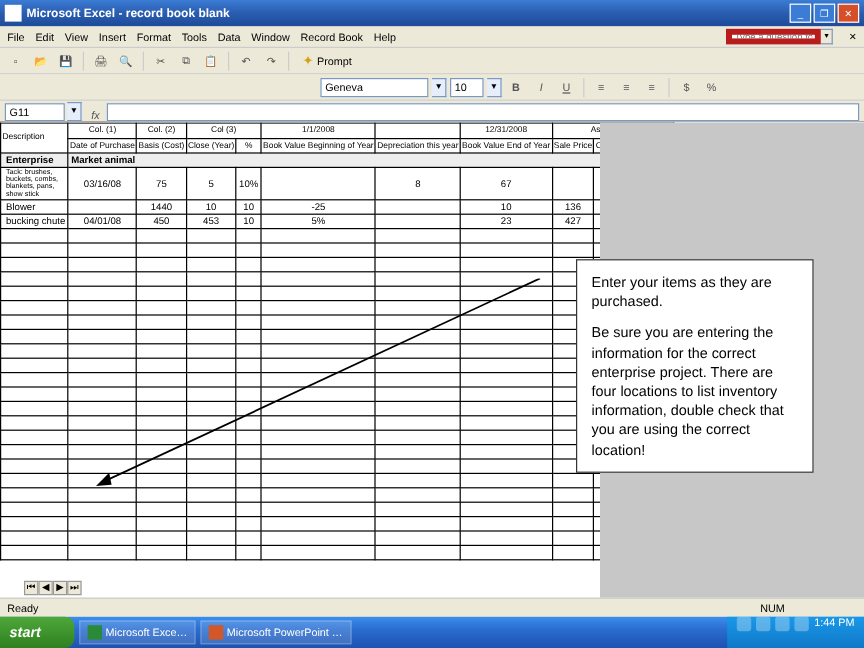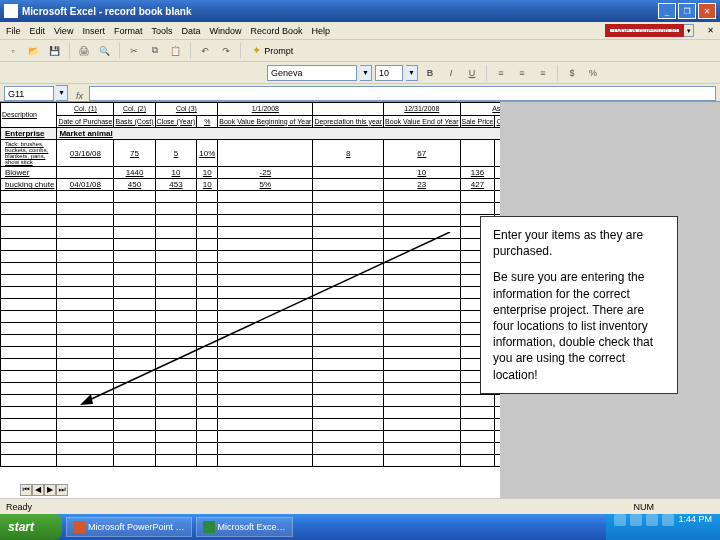--- a/index.html
+++ b/index.html
@@ -27,21 +27,21 @@
   .toolbar2 .font-box { width:90px; height:16px; border:1px solid #7a98c0; display:flex; align-items:center; padding:0 3px; font-size:9px; background:white;}
   .toolbar2 .size-box { width:28px; height:16px; border:1px solid #7a98c0; display:flex; align-items:center; padding:0 3px; font-size:9px; background:white;}
   .dropdown-arr { width:12px; height:16px; border:1px solid #7a98c0; border-left:none; background:#e6eefb; text-align:center; font-size:7px; line-height:14px;}
   
   .formula-row { height:18px; background:#ece9d8; display:flex; align-items:flex-end; padding:0 4px; gap:2px; border-bottom:1px solid #999;}
   .name-box { width:50px; height:15px; border:1px solid #7a98c0; background:white; padding:0 3px; font-size:9px; display:flex; align-items:center;}
   .fx-label { font-style:italic; font-size:9px; margin-left:6px; color:#555;}
   .formula-input { flex:1; height:15px; border:1px solid #7a98c0; background:white; margin-left:4px;}
   
   .sheet-area { position: relative; height: 410px; background: #fff; overflow: hidden; }
-  .sheet-table { border-collapse: collapse; width: 500px; font-size: 8px; text-decoration: underline; }
+  .sheet-table { border-collapse: collapse; width: 500px; font-size: 8px; }
   .sheet-table td, .sheet-table th { border: 1px solid #000; padding: 1px 2px; height: 12px; text-align: center; vertical-align: middle; overflow: hidden; white-space: nowrap; }
   .sheet-table .hdr-row td { font-size: 7px; line-height: 1.1; padding: 2px 1px; }
   .sheet-table .desc-col { width: 90px; text-align: left; padding-left: 4px;}
   .sheet-table td.date-col { width: 40px; }
   .sheet-table .num-col { width: 30px; }
   .empty-rows td { height: 12px; }
   
   .right-gray { position:absolute; top:0; right:0; width:220px; height:410px; background:#c7c7c7;}
   
   .callout { position: absolute; top: 114px; right: 42px; width: 198px; background: #fff; border: 1px solid #333; padding: 10px 12px; font-size: 12px; line-height: 1.35; font-family: Arial, sans-serif; z-index: 10;}
@@ -518,27 +518,27 @@
 
 <div class="statusbar">
   <span>Ready</span>
   <span class="num-ind">NUM</span>
 </div>
 
 <div class="taskbar">
   <div class="start-btn">
     <span>start</span>
   </div>
+  <div class="task-item">
+    <span class="ti-icon"></span>
+    <span>Microsoft Exce…</span>
+  </div>
   <div class="task-item pp">
     <span class="ti-icon"></span>
     <span>Microsoft PowerPoint …</span>
-  </div>
-  <div class="task-item">
-    <span class="ti-icon"></span>
-    <span>Microsoft Exce…</span>
   </div>
   <div class="systray">
     <span class="tray-icon"></span>
     <span class="tray-icon"></span>
     <span class="tray-icon"></span>
     <span class="tray-icon"></span>
     <span>1:44 PM</span>
   </div>
 </div>
 

